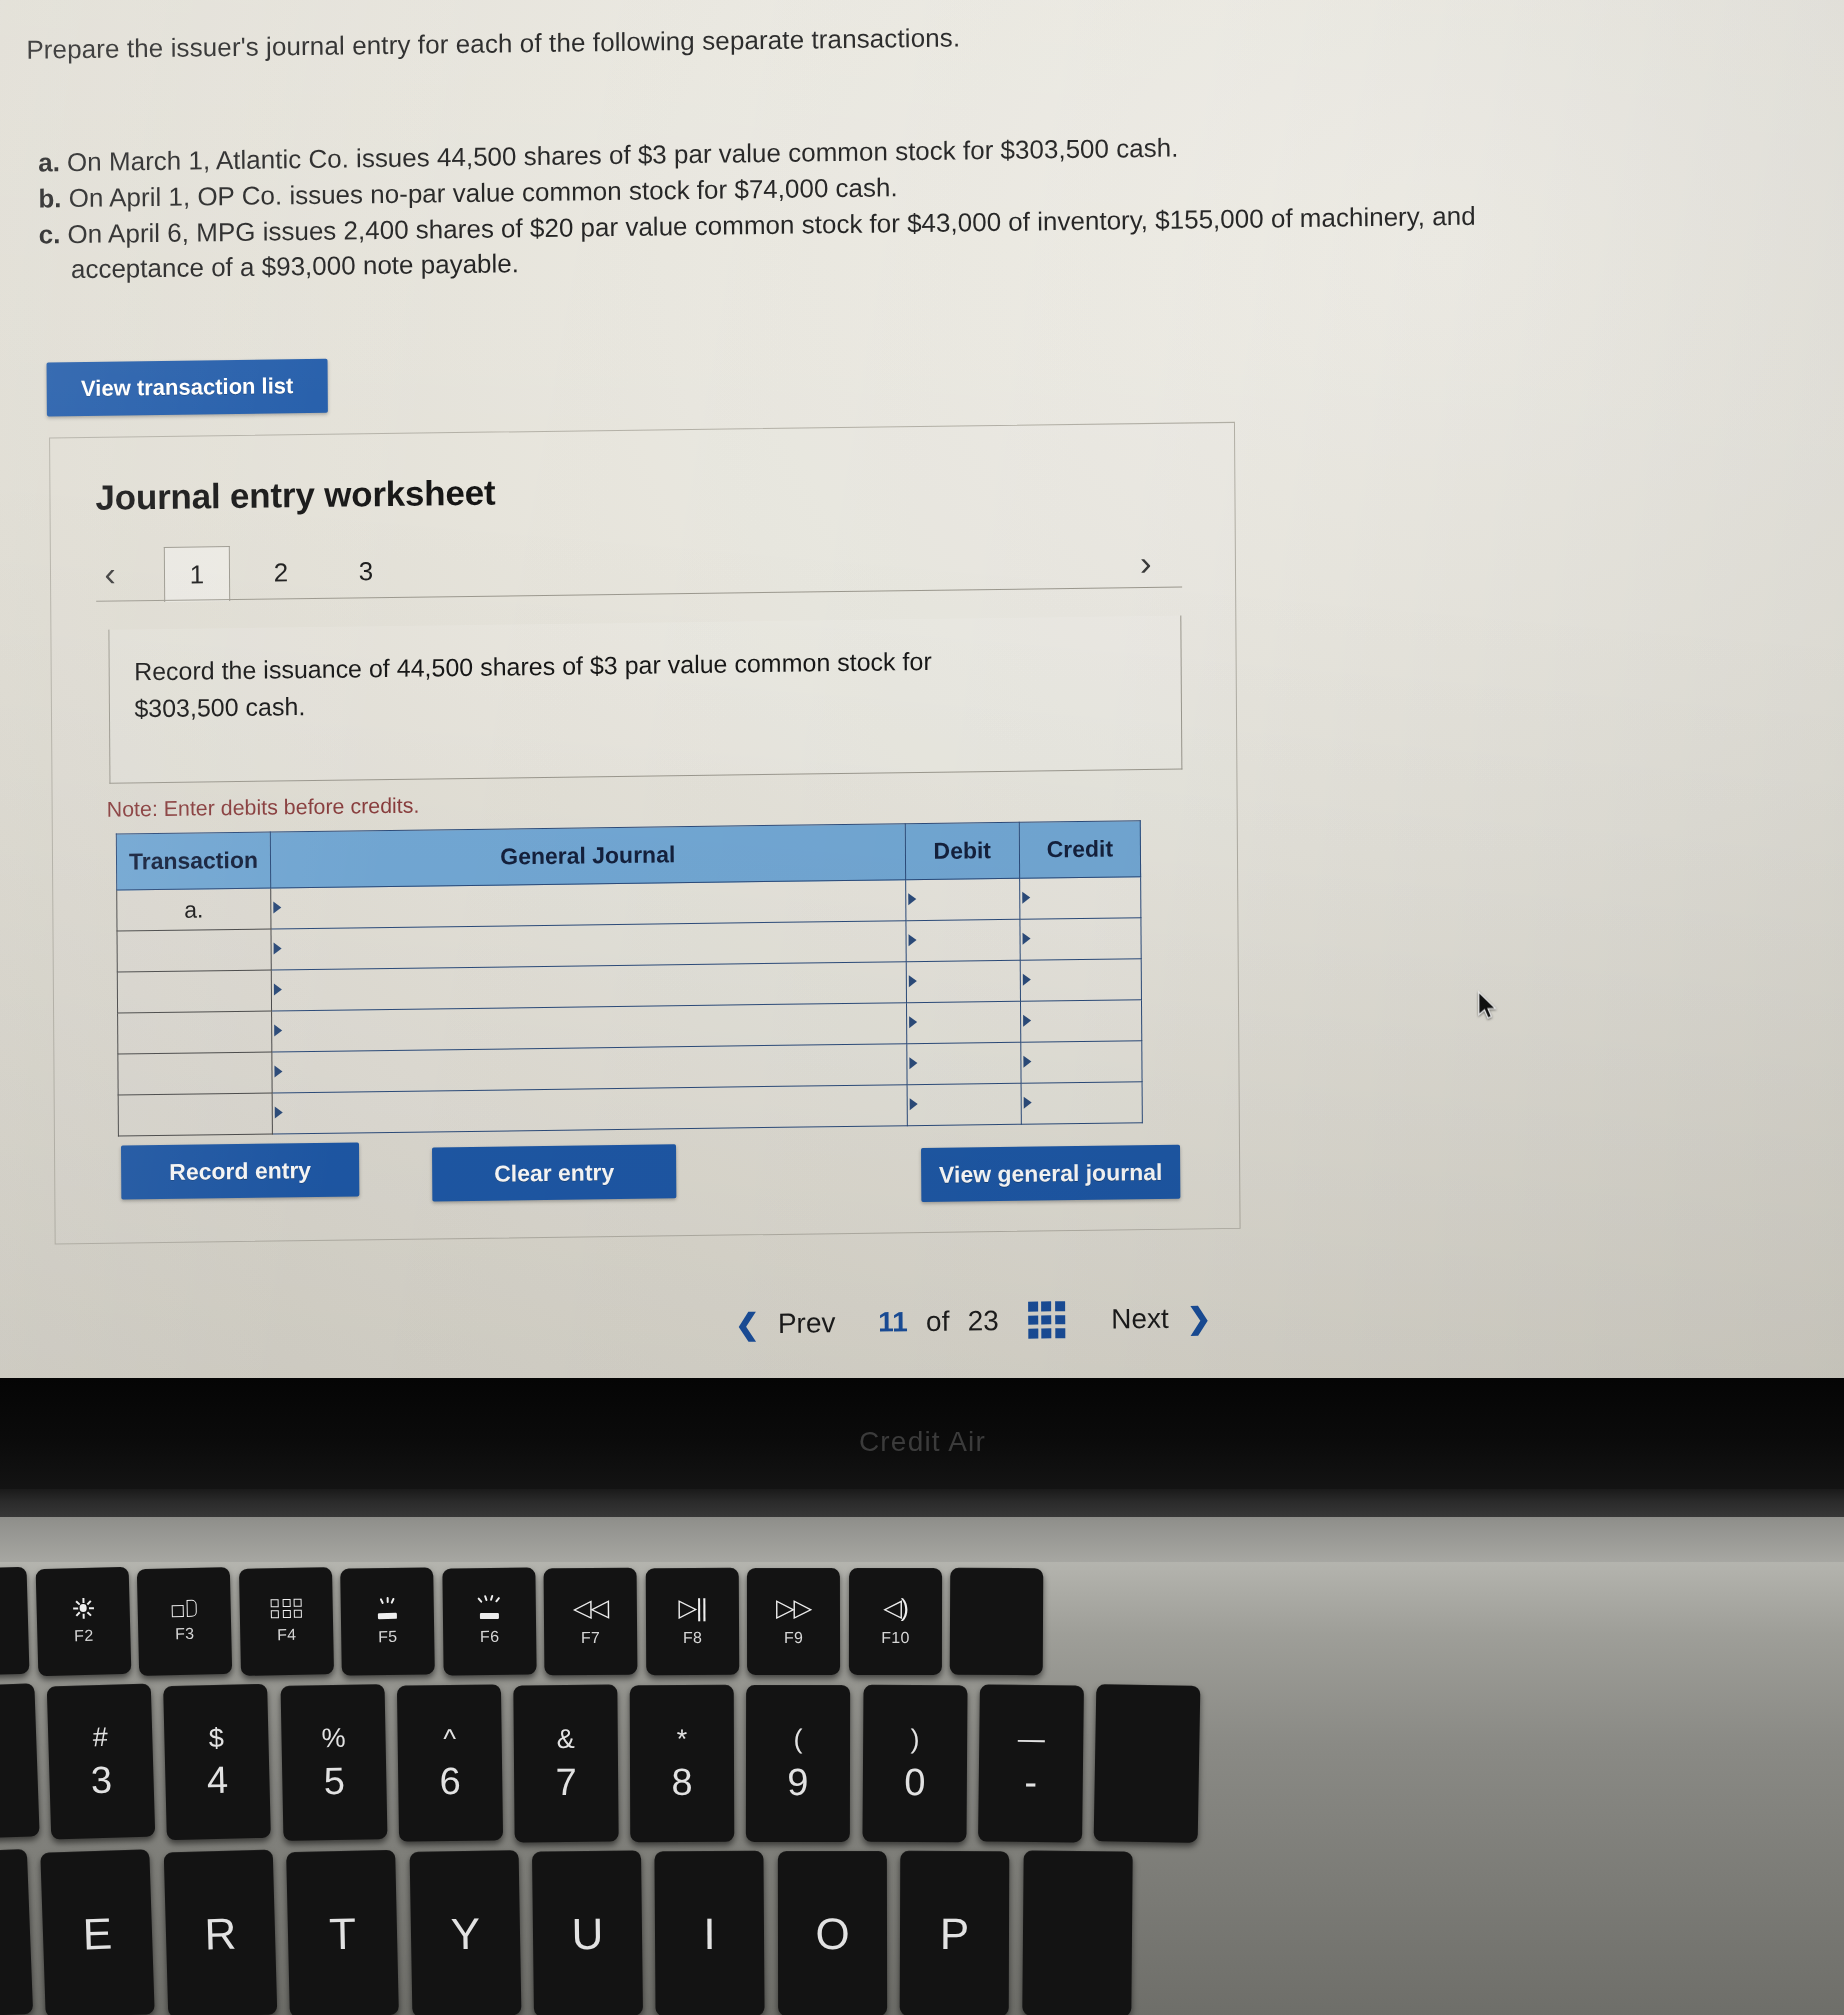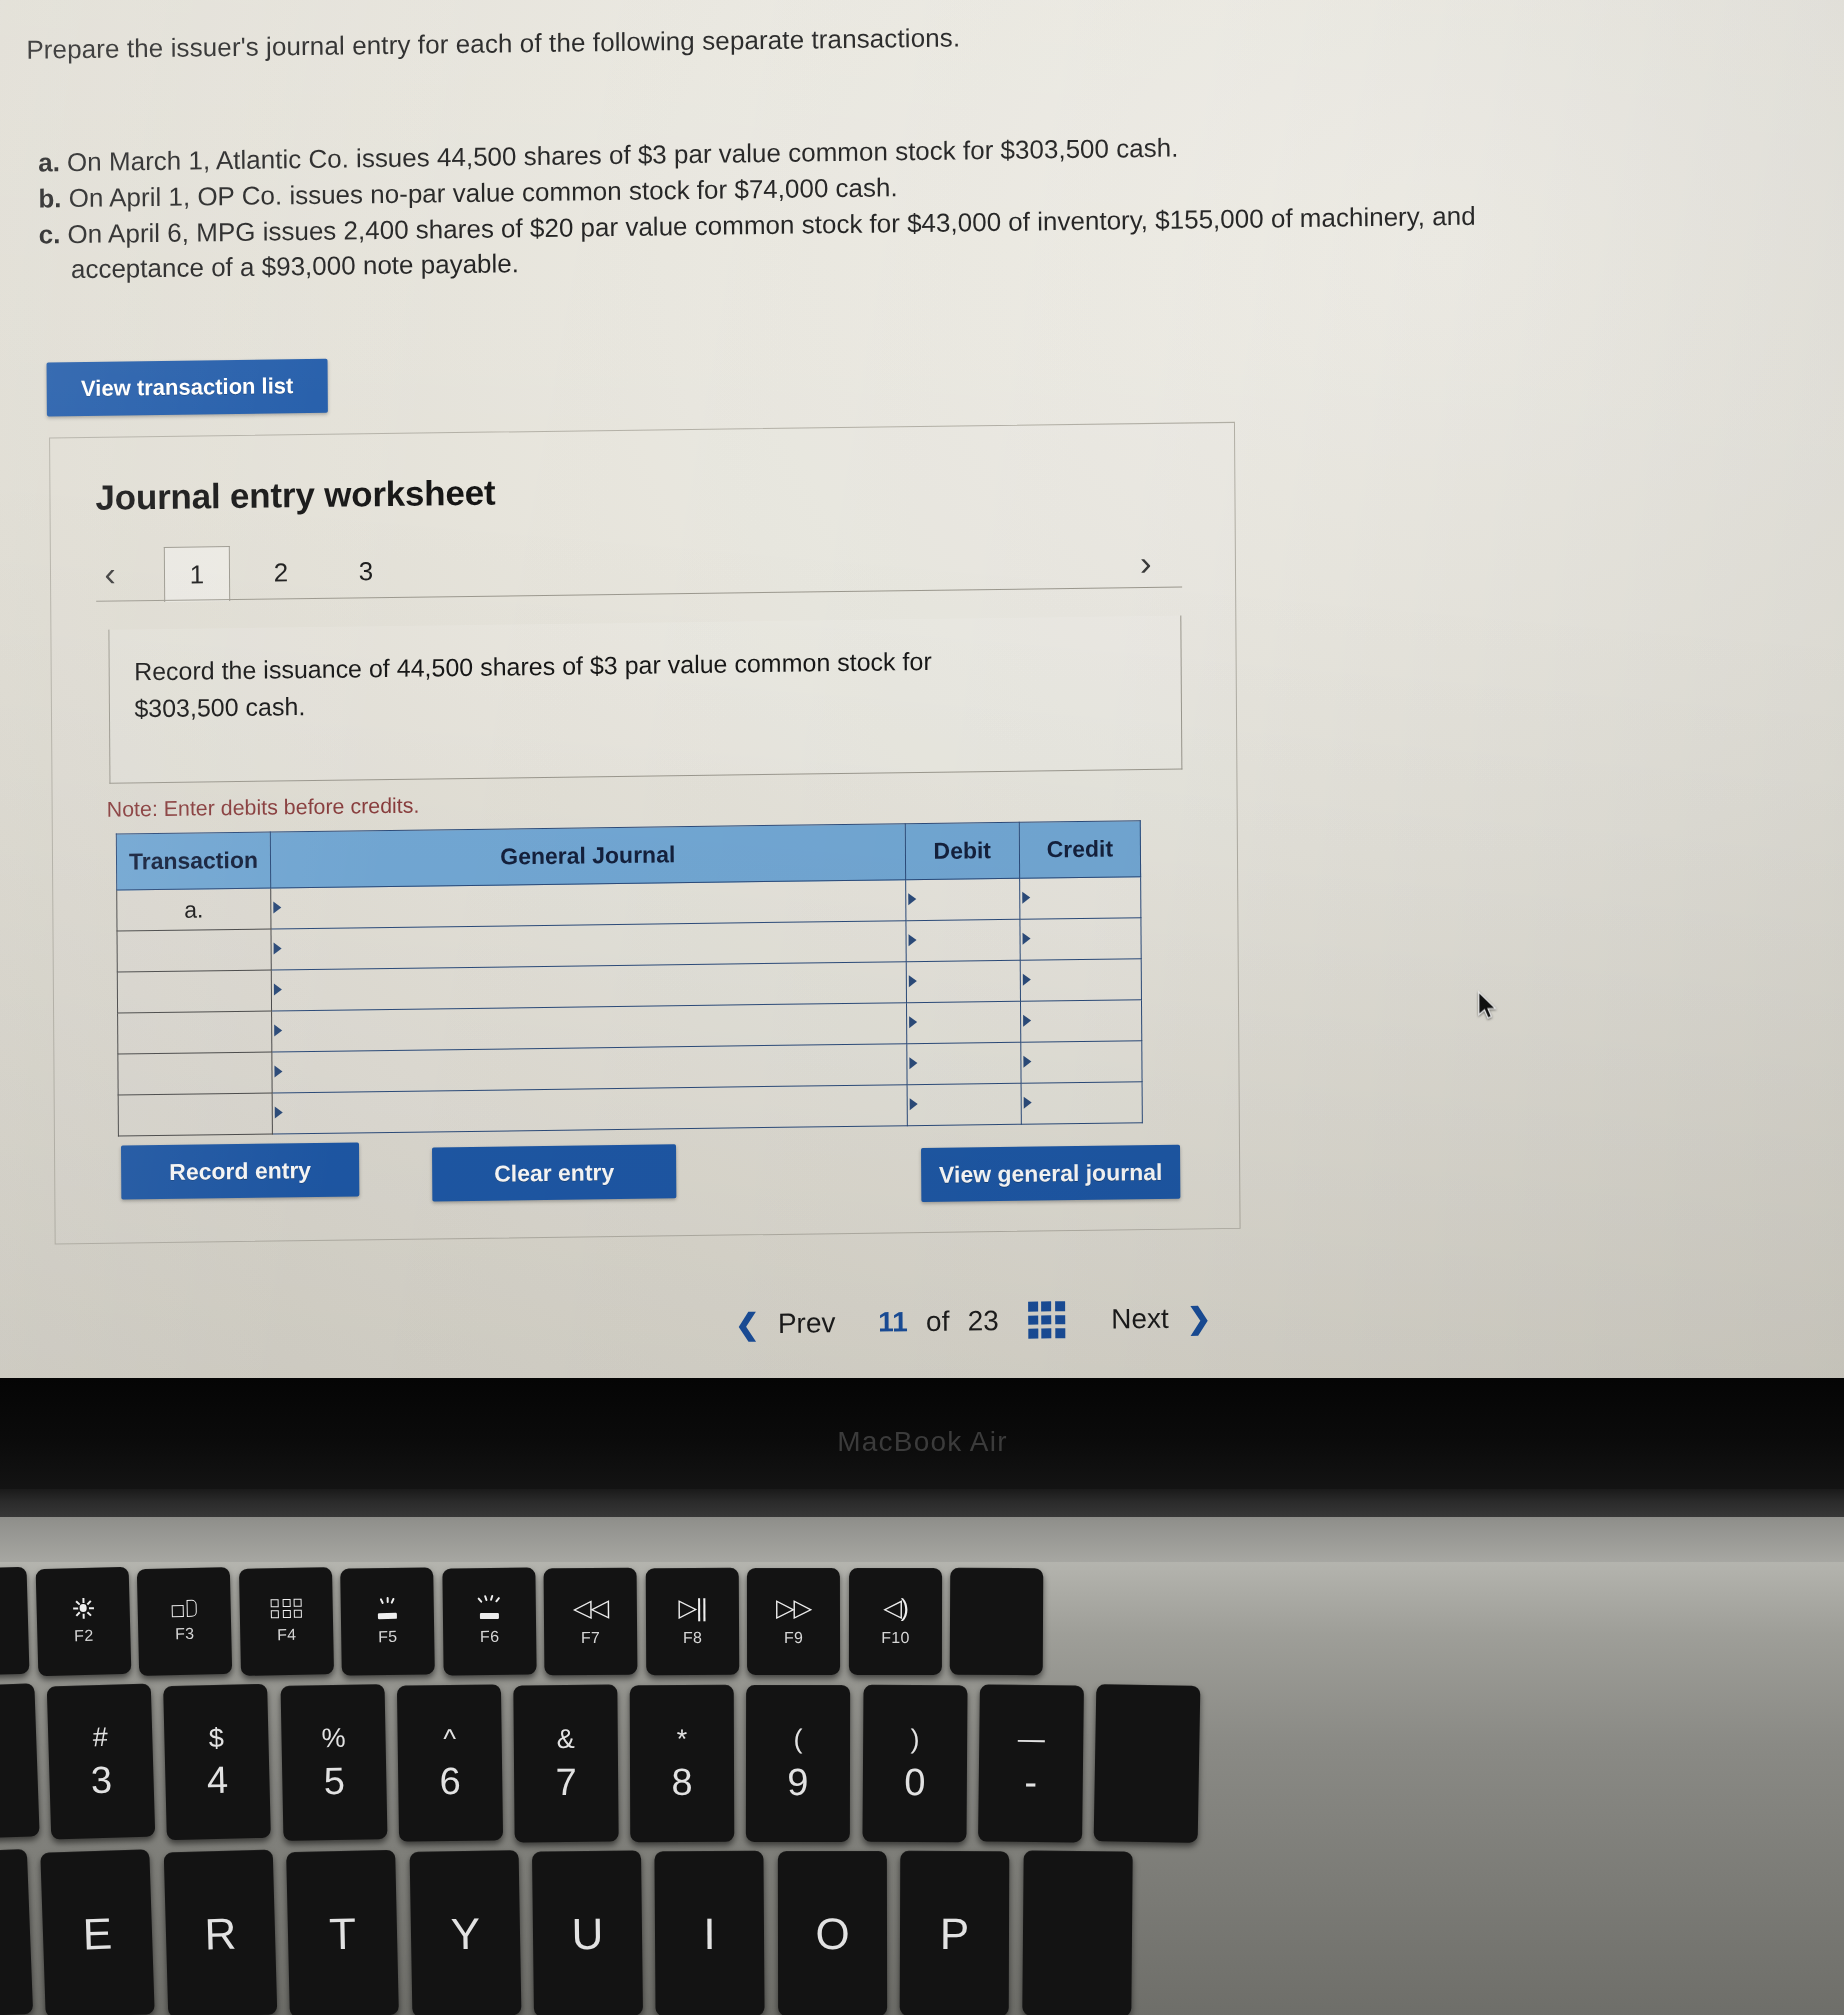--- a/index.html
+++ b/index.html
@@ -406,21 +406,21 @@
       <span class="chev">❯</span>
     </div>
 
     <svg id="cursor" viewBox="0 0 24 34">
       <path d="M2,1 L2,27 L8.5,21.5 L12.5,31 L16.5,29.2 L12.6,20.2 L21,20 Z" fill="#111" stroke="#fff" stroke-width="1.4"></path>
     </svg>
   </div>
 </div>
 
 <div id="bezel"></div>
-<div id="macbook-label">MacBook Air</div>
+<div id="macbook-label">Credit Air</div>
 <div id="hinge"></div>
 <div id="deck"></div>
 <div id="deck2"></div>
 
 <div id="keyboard">
 
   <div class="keyrow" id="row-fn">
     <div class="key" style="width:92px;height:107px;margin-left:-64px;transform:rotate(-1.6deg)"></div>
 
     <div class="key" style="width:93px;height:107px;margin-left:8.5px;transform:rotate(-1.5deg)">

